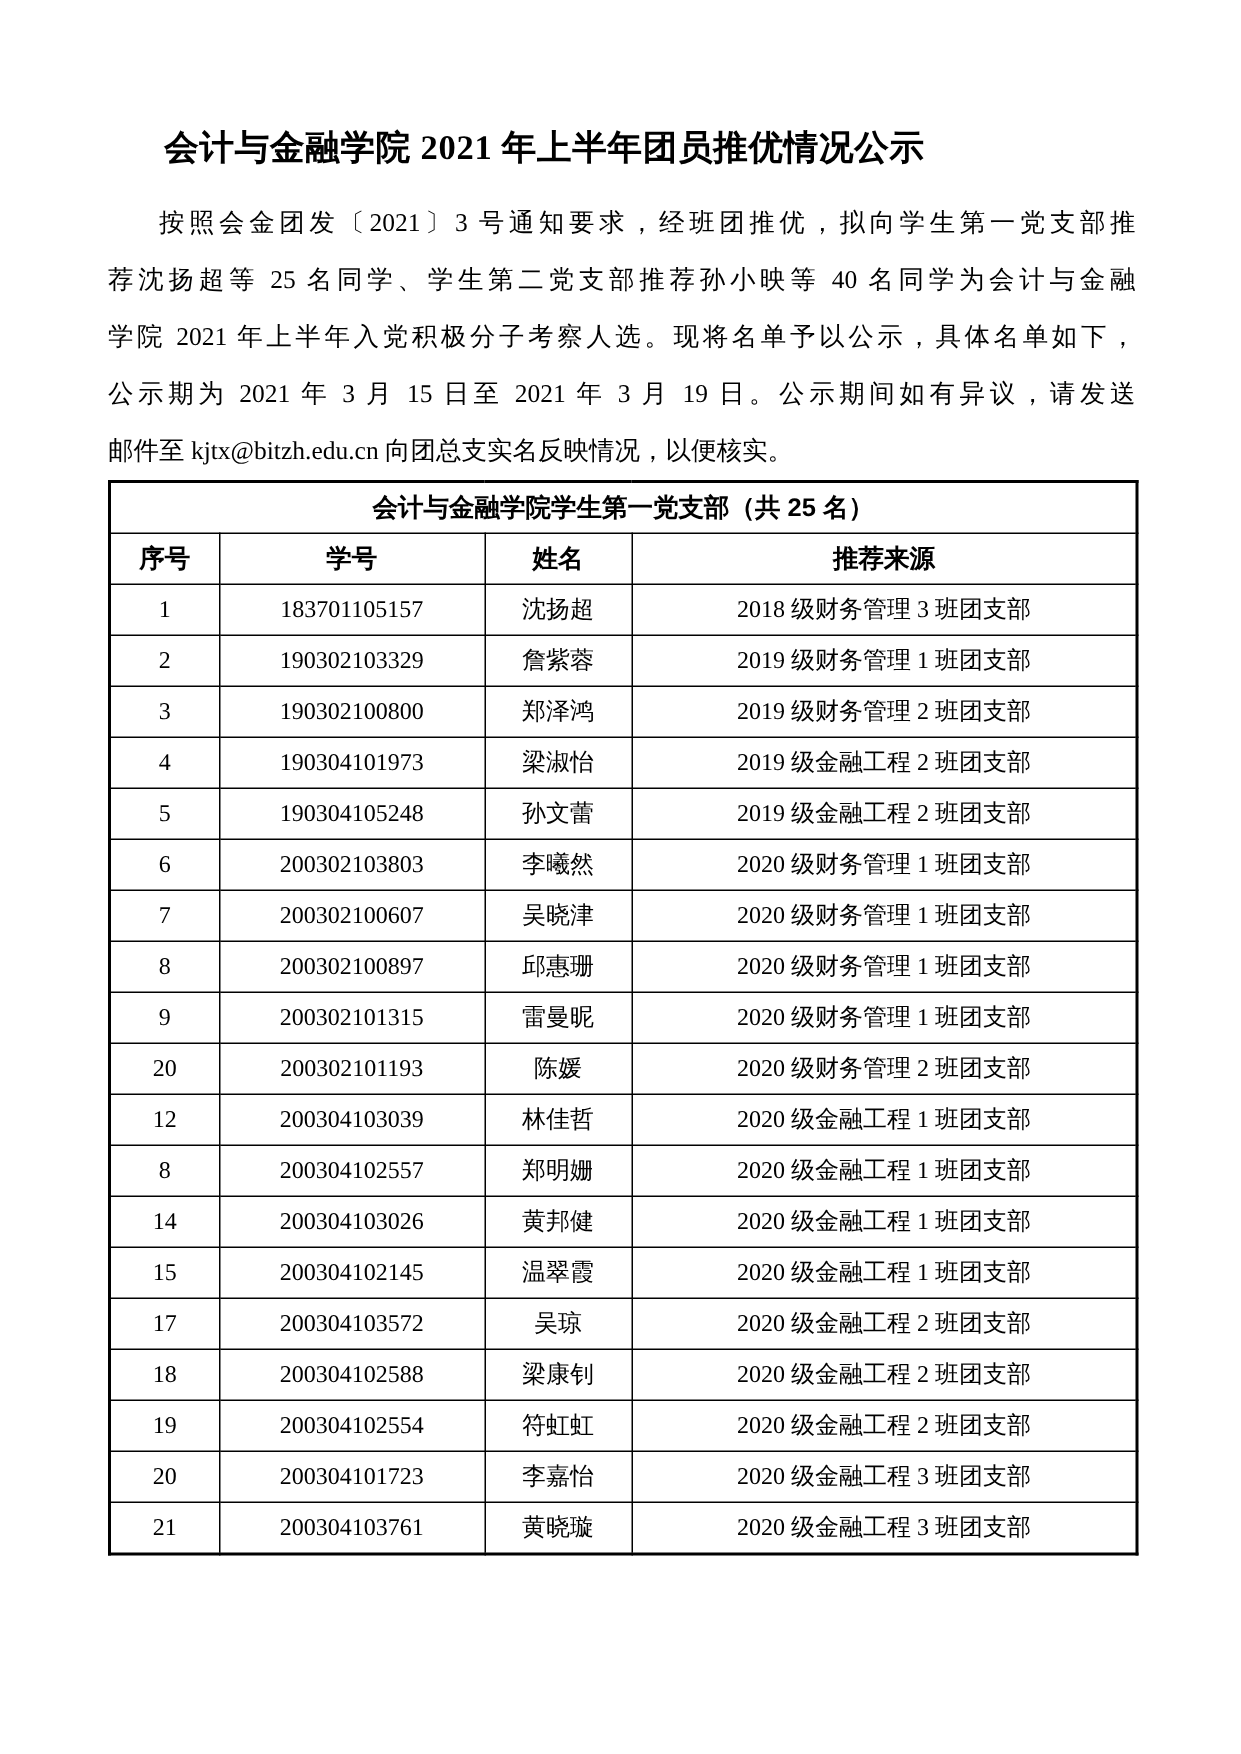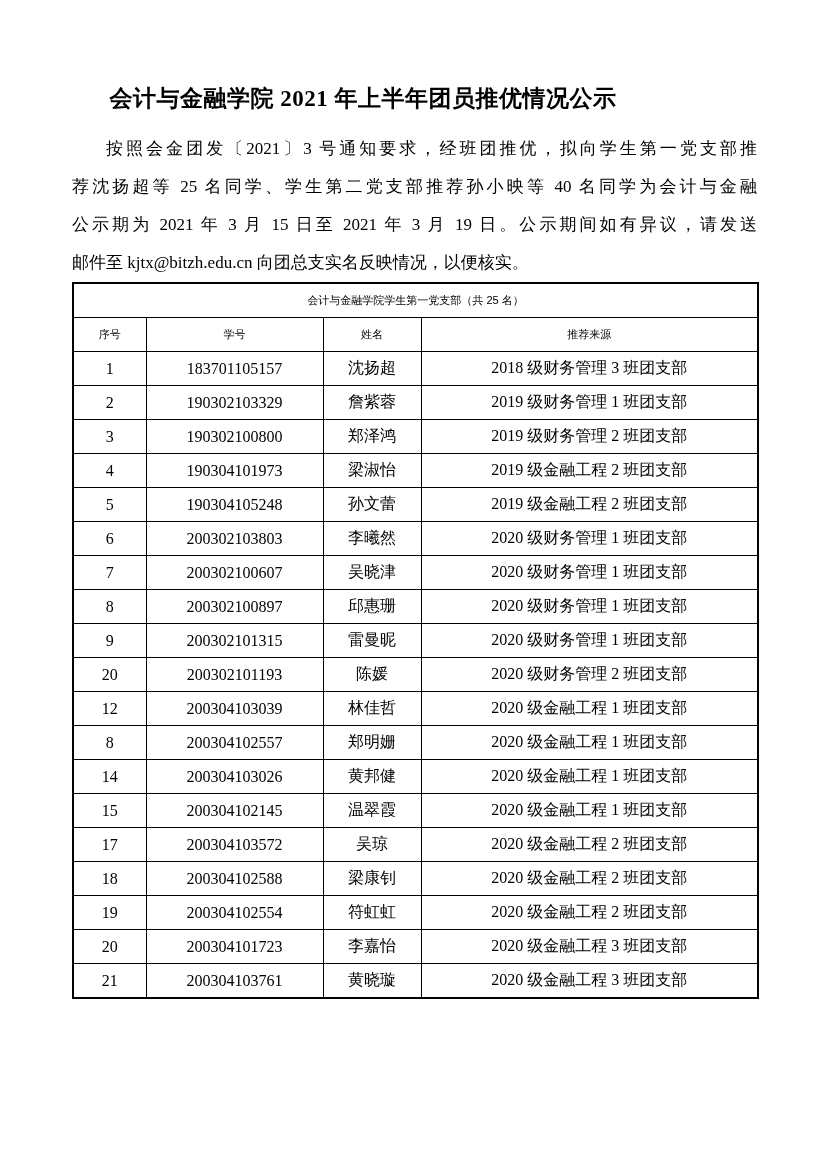--- a/index.html
+++ b/index.html
@@ -59,22 +59,22 @@
     border: 1px solid #000000;
     height: 33px;
     padding: 0 2px;
     text-align: center;
     vertical-align: middle;
     overflow: hidden;
     white-space: nowrap;
   }
   table.roster th {
     font-family: "Liberation Sans", "DejaVu Sans", sans-serif;
-    font-weight: normal;
-    font-size: 11px;
+    font-weight: bold;
+    font-size: 17px;
   }
   table.roster td {
     font-family: "Liberation Serif", "DejaVu Serif", serif;
     font-size: 16px;
     font-weight: normal;
   }
   col.c-index  { width: 73px; }
   col.c-id     { width: 177px; }
   col.c-name   { width: 98px; }
   col.c-source { width: 337px; }
@@ -82,20 +82,21 @@
 </head>
 <body>
 
 <div class="page">
 
   <h1 class="doc-title">会计与金融学院 2021 年上半年团员推优情况公示</h1>
 
   <div class="paragraph">
     <div class="para-line first">按照会金团发〔2021〕3 号通知要求，经班团推优，拟向学生第一党支部推</div>
     <div class="para-line">荐沈扬超等 25 名同学、学生第二党支部推荐孙小映等 40 名同学为会计与金融</div>
+    <div class="para-line">学院 2021 年上半年入党积极分子考察人选。现将名单予以公示，具体名单如下，</div>
     <div class="para-line">公示期为 2021 年 3 月 15 日至 2021 年 3 月 19 日。公示期间如有异议，请发送</div>
     <div class="para-line last">邮件至 kjtx@bitzh.edu.cn 向团总支实名反映情况，以便核实。</div>
   </div>
 
   <table class="roster">
     <colgroup>
       <col class="c-index">
       <col class="c-id">
       <col class="c-name">
       <col class="c-source">

